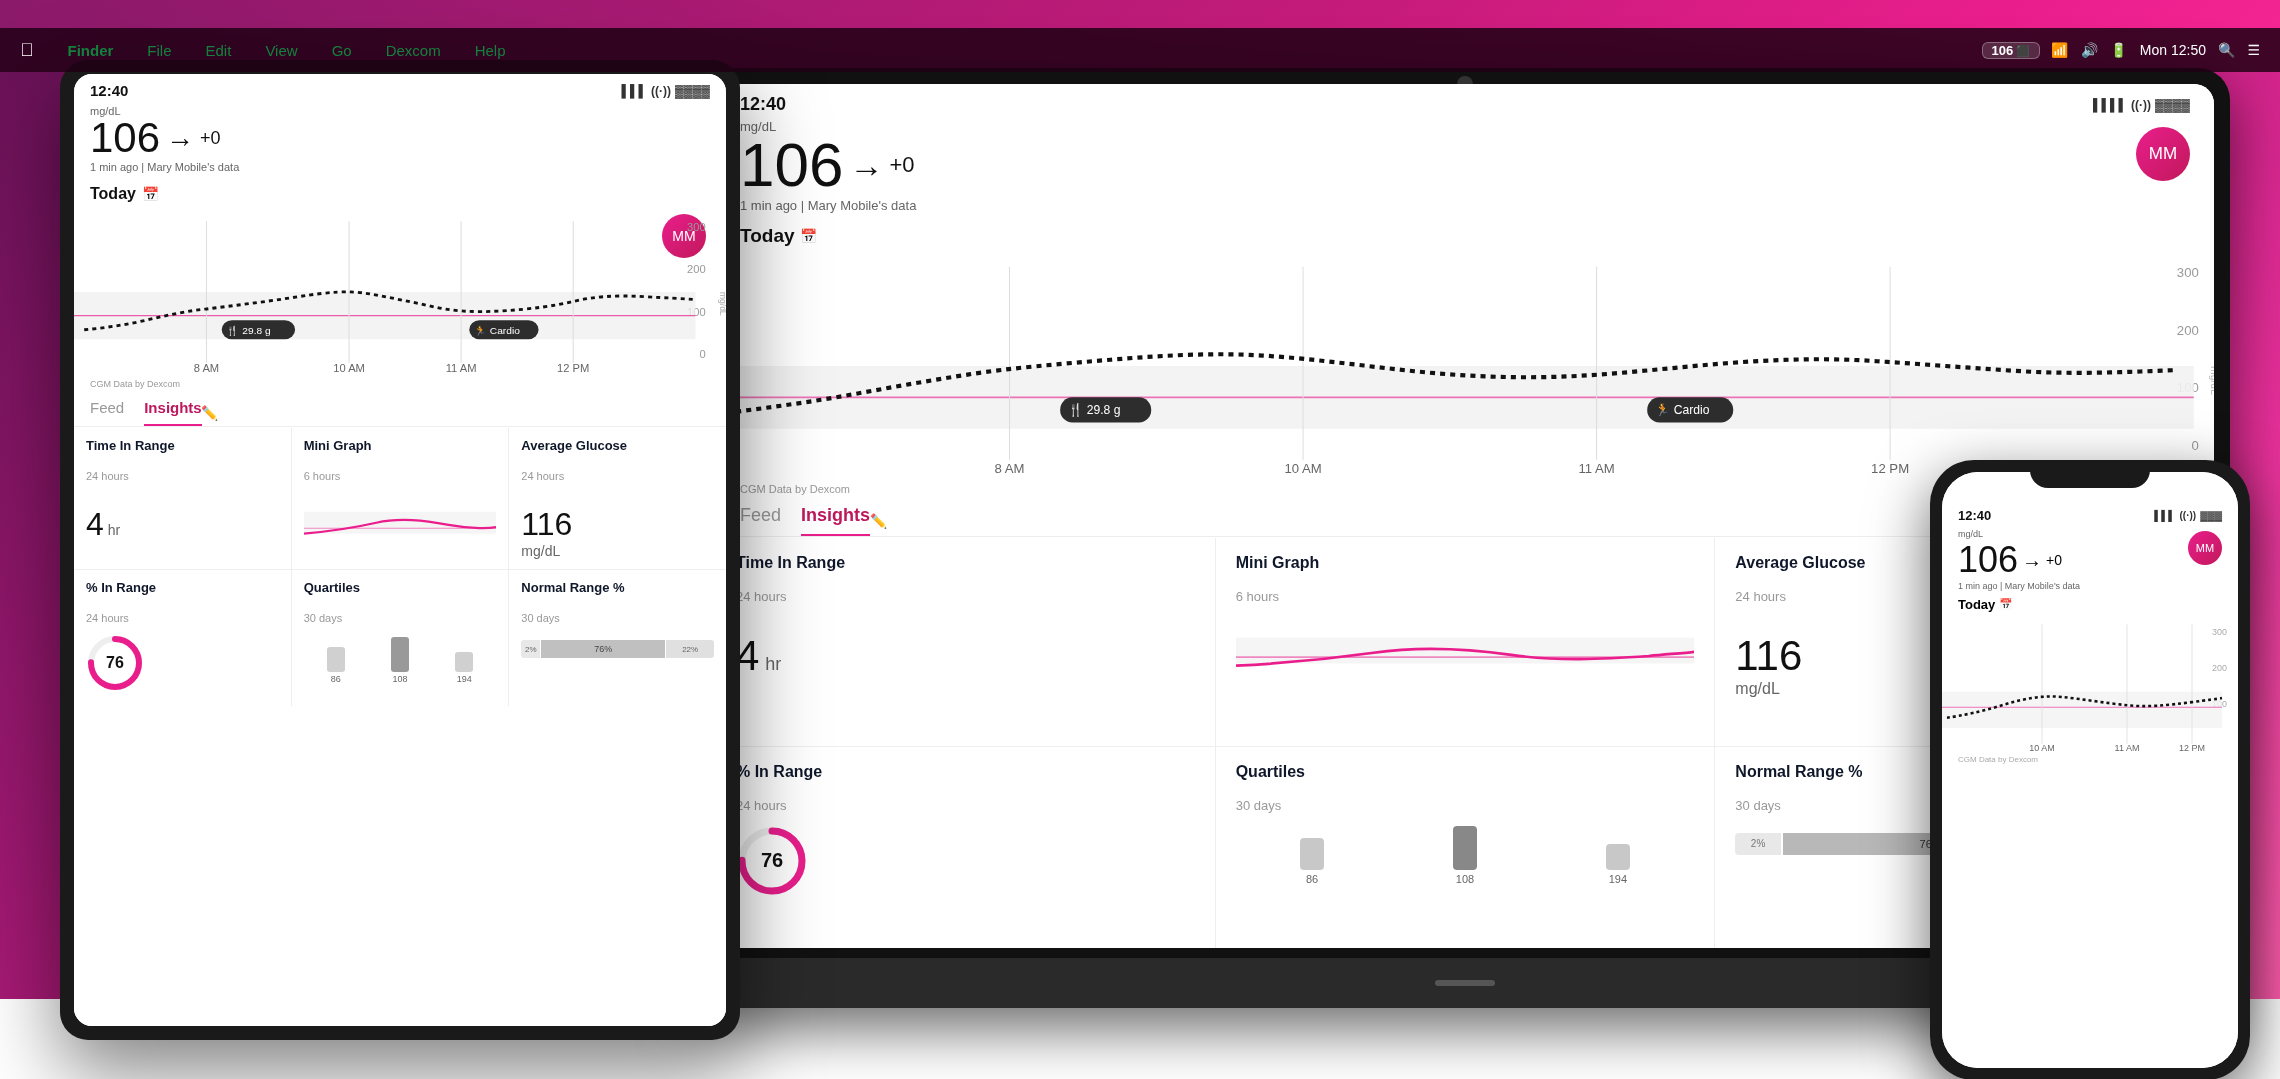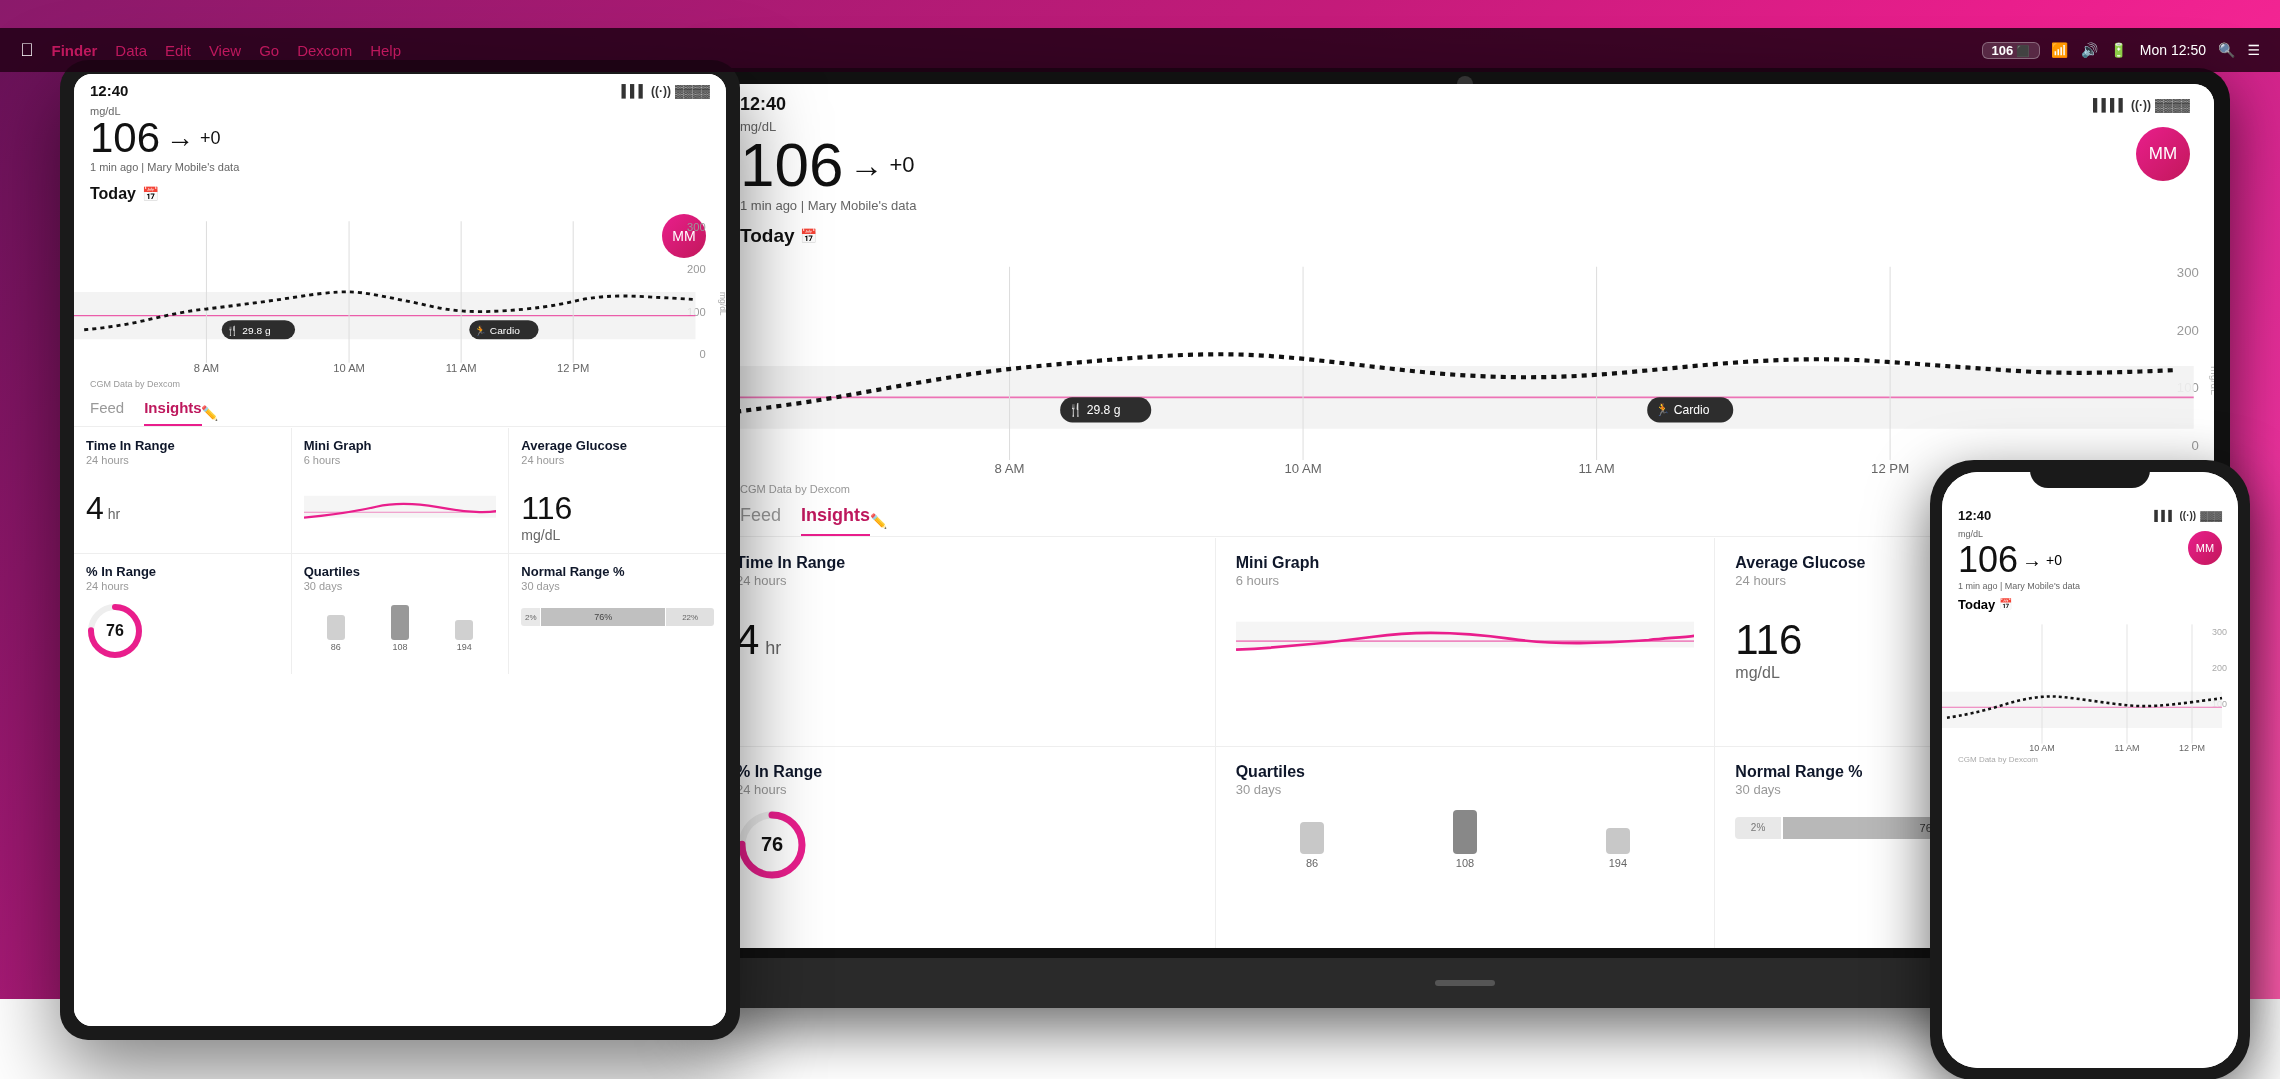--- a/index.html
+++ b/index.html
@@ -27,23 +27,24 @@
     .menubar-left {
       display: flex;
       align-items: center;
       gap: 18px;
     }
     .apple-logo {
       font-size: 18px;
       color: white;
     }
     .menubar-item {
-      color: #be185d;
+      color: #15803d;
       font-size: 15px;
       font-weight: 400;
+      margin-left: 16px;
     }
     .menubar-item.bold {
       font-weight: 600;
     }
     .menubar-right {
       margin-left: auto;
       display: flex;
       align-items: center;
       gap: 12px;
       color: white;
@@ -224,21 +225,21 @@
       background: #eee;
       margin-top: 1px;
       flex: 1;
     }
     .insight-card {
       background: white;
       padding: 12px 14px;
       min-height: 120px;
     }
     .insight-title { font-size: 13px; font-weight: 700; color: #0f172a; }
-    .insight-subtitle { font-size: 11px; color: #999; margin-top: 1px; }
+    .insight-subtitle { font-size: 11px; color: #999; margin-top: 17px; }
     .insight-value { font-size: 32px; font-weight: 300; color: #111; margin-top: 12px; }
     .insight-value-unit { font-size: 14px; color: #666; }
 
     
     .mini-graph-card {
       width: 100%;
       height: 60px;
       margin-top: 8px;
     }
 
@@ -290,21 +291,21 @@
       border-radius: 3px;
     }
   </style>
 </head>
 <body>
 
 <div class="menubar">
   <div class="menubar-left">
     <span class="apple-logo"></span>
     <span class="menubar-item bold">Finder</span>
-    <span class="menubar-item">Data</span>
+    <span class="menubar-item">File</span>
     <span class="menubar-item">Edit</span>
     <span class="menubar-item">View</span>
     <span class="menubar-item">Go</span>
     <span class="menubar-item">Dexcom</span>
     <span class="menubar-item">Help</span>
   </div>
   <div class="menubar-right">
     <div class="status-capsule">
       <span>106</span> <span style="font-size:11px">⬛</span>
     </div>

